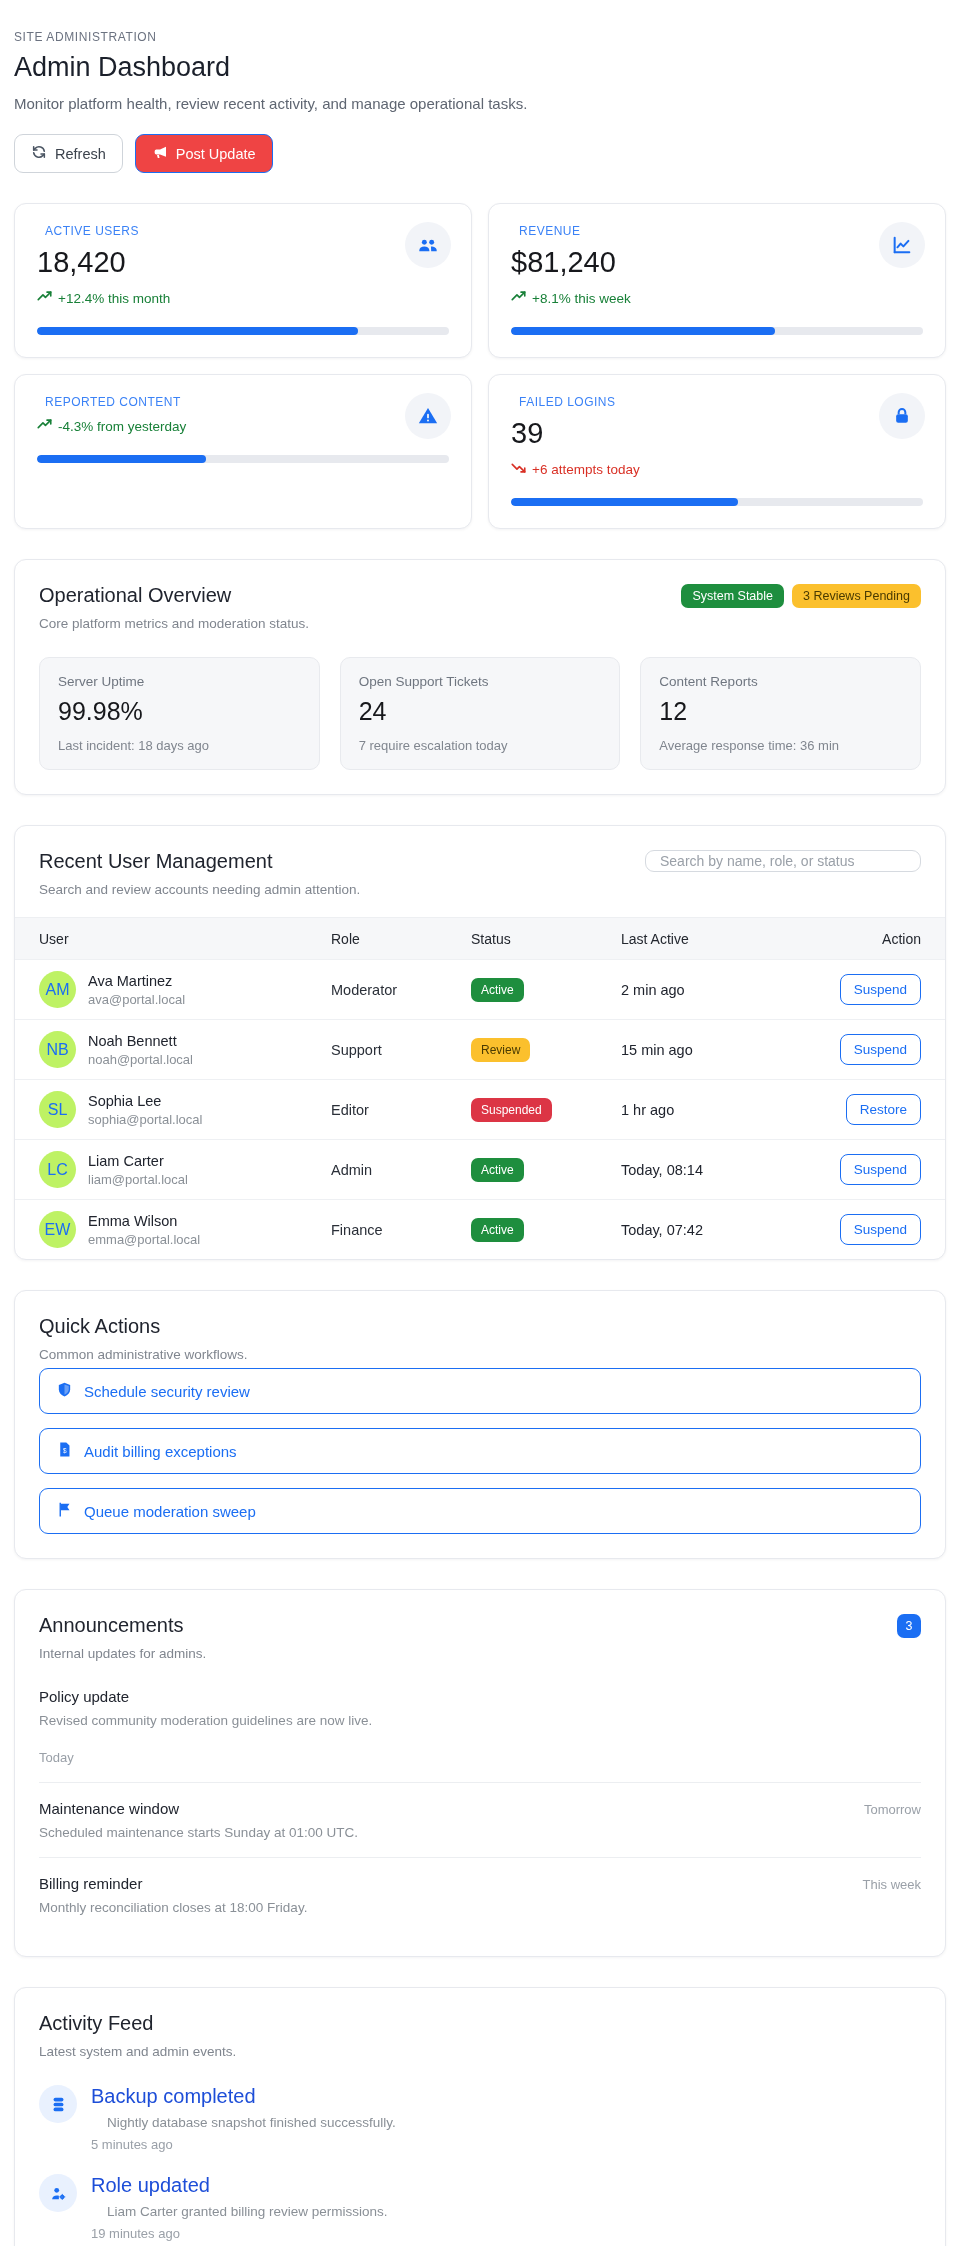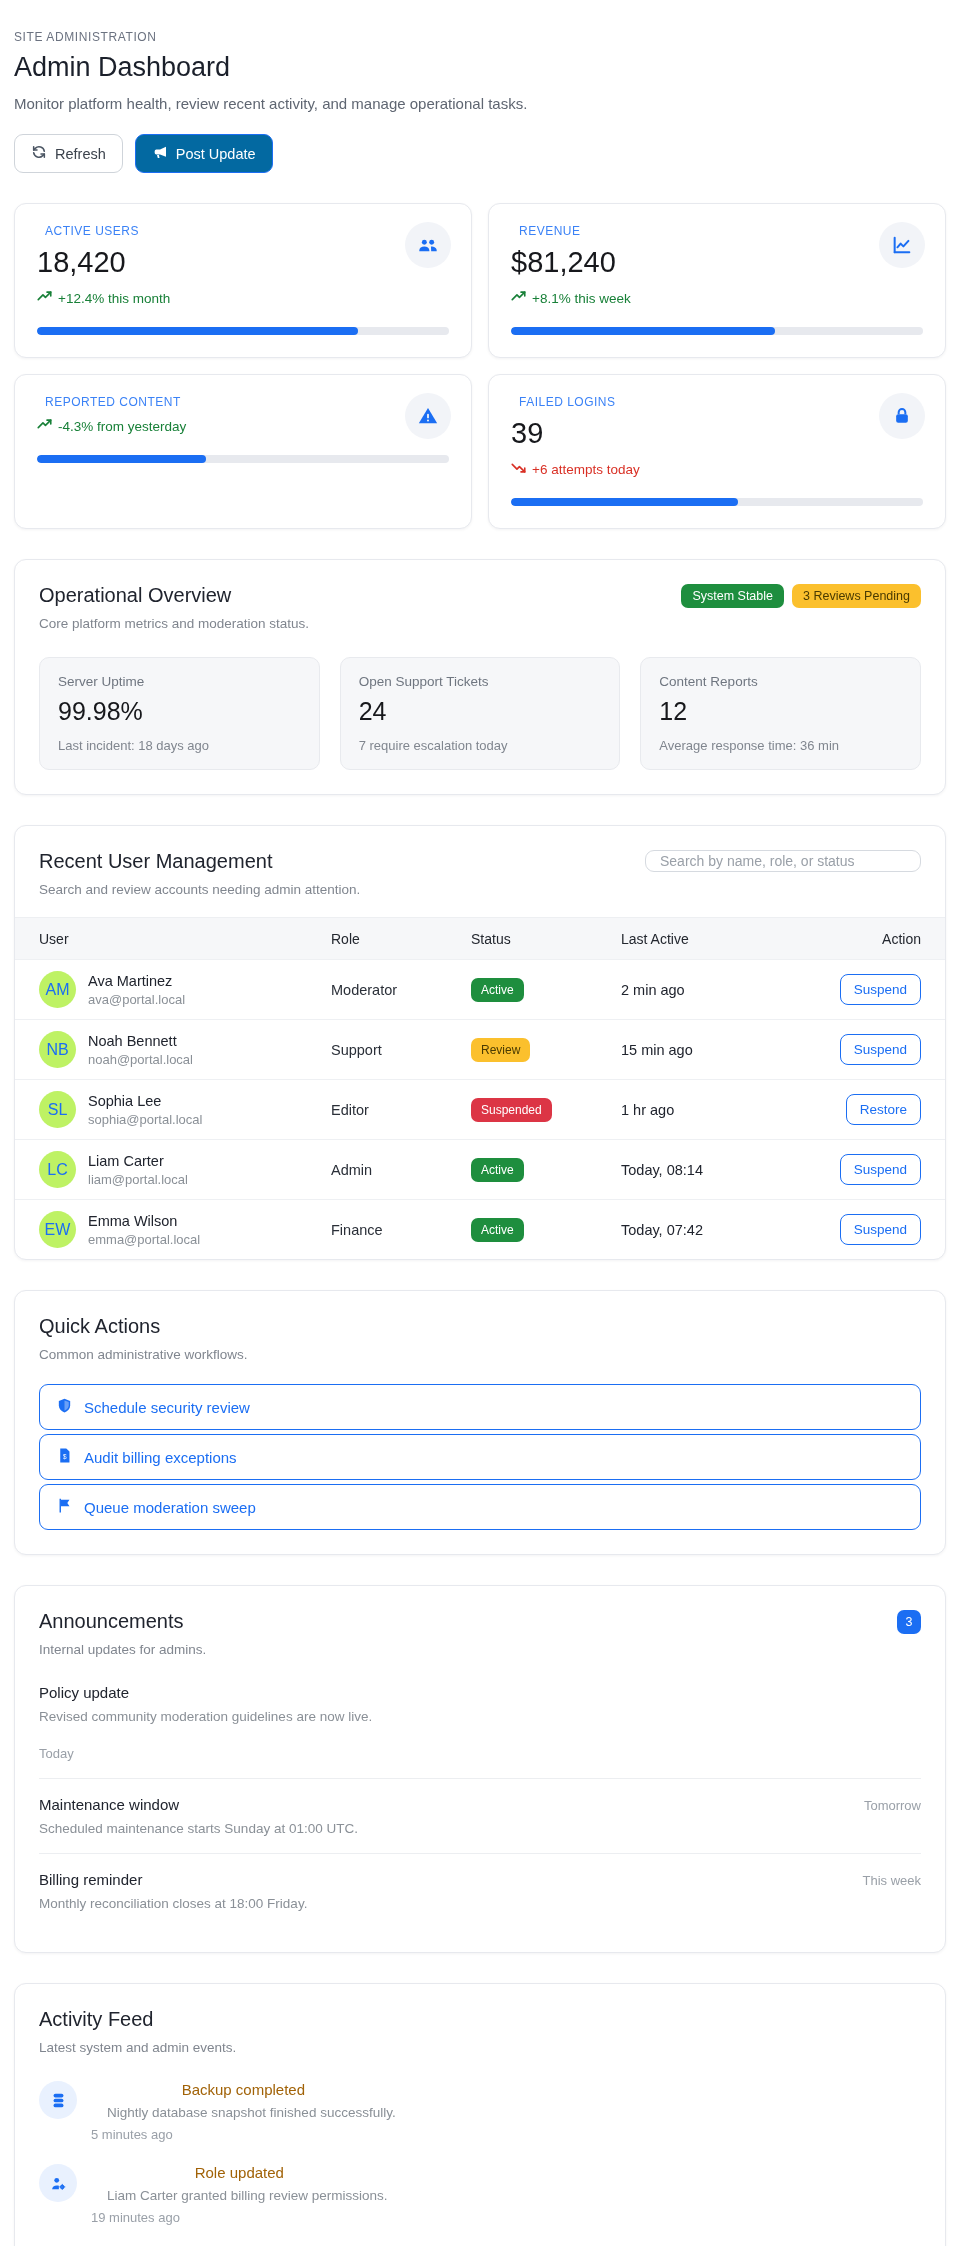--- a/index.html
+++ b/index.html
@@ -12,21 +12,21 @@
 
   
   .eyebrow { font-size: 12px; letter-spacing: .6px; color: #6b7280; margin-bottom: 8px; }
   h1 { font-size: 27px; font-weight: 500; margin-bottom: 12px; color: #1b202b; }
   .page-sub { font-size: 15px; color: #5f6672; margin-bottom: 22px; }
   .header-actions { display: flex; gap: 12px; margin-bottom: 30px; }
   .btn { display: inline-flex; align-items: center; gap: 8px; font-size: 14.5px;
          border-radius: 9px; padding: 9px 16px; cursor: pointer; border: 1px solid transparent;
          font-family: inherit; background: none; }
   .btn-outline { border-color: #cfd4da; color: #3c434d; background: #fff; }
-  .btn-primary { background: #0369a1; color: #fff; border-color: #1b6ef3; }
+  .btn-primary { background: #ef4444; color: #fff; border-color: #1b6ef3; }
   .svg-icon { display: inline-block; vertical-align: middle; }
 
   
   .stat-grid { display: grid; grid-template-columns: 1fr 1fr; gap: 16px; margin-bottom: 30px; }
   .card, .section {
     background: #fff; border: 1px solid #e7e9ee; border-radius: 12px;
     box-shadow: 0 1px 3px rgba(16,24,40,.05);
   }
   .card { padding: 20px 22px 22px; position: relative; }
   .stat-label { font-size: 12px; letter-spacing: .5px; color: #3b82f6; margin-bottom: 8px; margin-left: 8px; }
@@ -76,42 +76,42 @@
   .status-badge { display: inline-block; font-size: 12px; padding: 5px 10px; border-radius: 7px; }
   .status-active { background: #1e8e3e; color: #fff; }
   .status-review { background: #fbc02d; color: #493a02; }
   .status-suspended { background: #dc3545; color: #fff; }
   .last-active-cell { font-size: 14.5px; color: #20242e; }
   .action-cell { text-align: right; }
   .action-btn { border: 1px solid #1b6ef3; color: #1b6ef3; background: #fff; font-size: 13.5px;
     border-radius: 8px; padding: 7px 13px; cursor: pointer; font-family: inherit; }
 
   
-  .qa-list { display: flex; flex-direction: column; gap: 4px; margin-top: 22px; }
+  .qa-list { display: flex; flex-direction: column; gap: 14px; margin-top: 6px; }
   .qa-btn { display: flex; align-items: center; gap: 11px; border: 1px solid #1b6ef3; color: #1b6ef3;
     background: #fff; border-radius: 9px; padding: 12px 16px; font-size: 15px; cursor: pointer;
     font-family: inherit; text-align: left; }
 
   
   .count-badge { background: #1b6ef3; color: #fff; font-size: 12.5px; min-width: 24px; height: 24px;
     border-radius: 7px; display: flex; align-items: center; justify-content: center; padding: 0 7px; }
   .ann-list { margin-top: 10px; }
   .ann-item { padding: 17px 0; border-top: 1px solid #eceef1; display: flex;
     justify-content: space-between; align-items: flex-start; gap: 20px; }
   .ann-item:first-child { border-top: none; margin-top: 8px; flex-direction: column; }
   .ann-title { font-size: 15px; color: #20242e; margin-bottom: 8px; }
   .ann-desc { font-size: 13.5px; color: #8a9097; }
   .ann-when { font-size: 13px; color: #9aa0a8; white-space: nowrap; padding-top: 2px; }
 
   
   .feed-list { margin-top: 26px; display: flex; flex-direction: column; gap: 22px; }
   .feed-item { display: flex; gap: 14px; }
   .feed-icon-wrap { width: 38px; height: 38px; border-radius: 50%; background: #e9f1fe; flex: 0 0 auto;
     display: flex; align-items: center; justify-content: center; color: #1b6ef3; }
-  .feed-title { font-size: 15px; color: #a16207; margin-bottom: 7px; text-align: center; }
+  .feed-title { font-size: 20px; color: #1d4ed8; margin-bottom: 7px; }
   .feed-desc { font-size: 13.5px; color: #8a9097; margin-bottom: 7px; margin-left: 16px; }
   .feed-time { font-size: 13px; color: #9aa0a8; }
 </style>
 </head>
 <body>
 
 <header>
   <div class="eyebrow">SITE ADMINISTRATION</div>
   <h1>Admin Dashboard</h1>
   <p class="page-sub">Monitor platform health, review recent activity, and manage operational tasks.</p>

